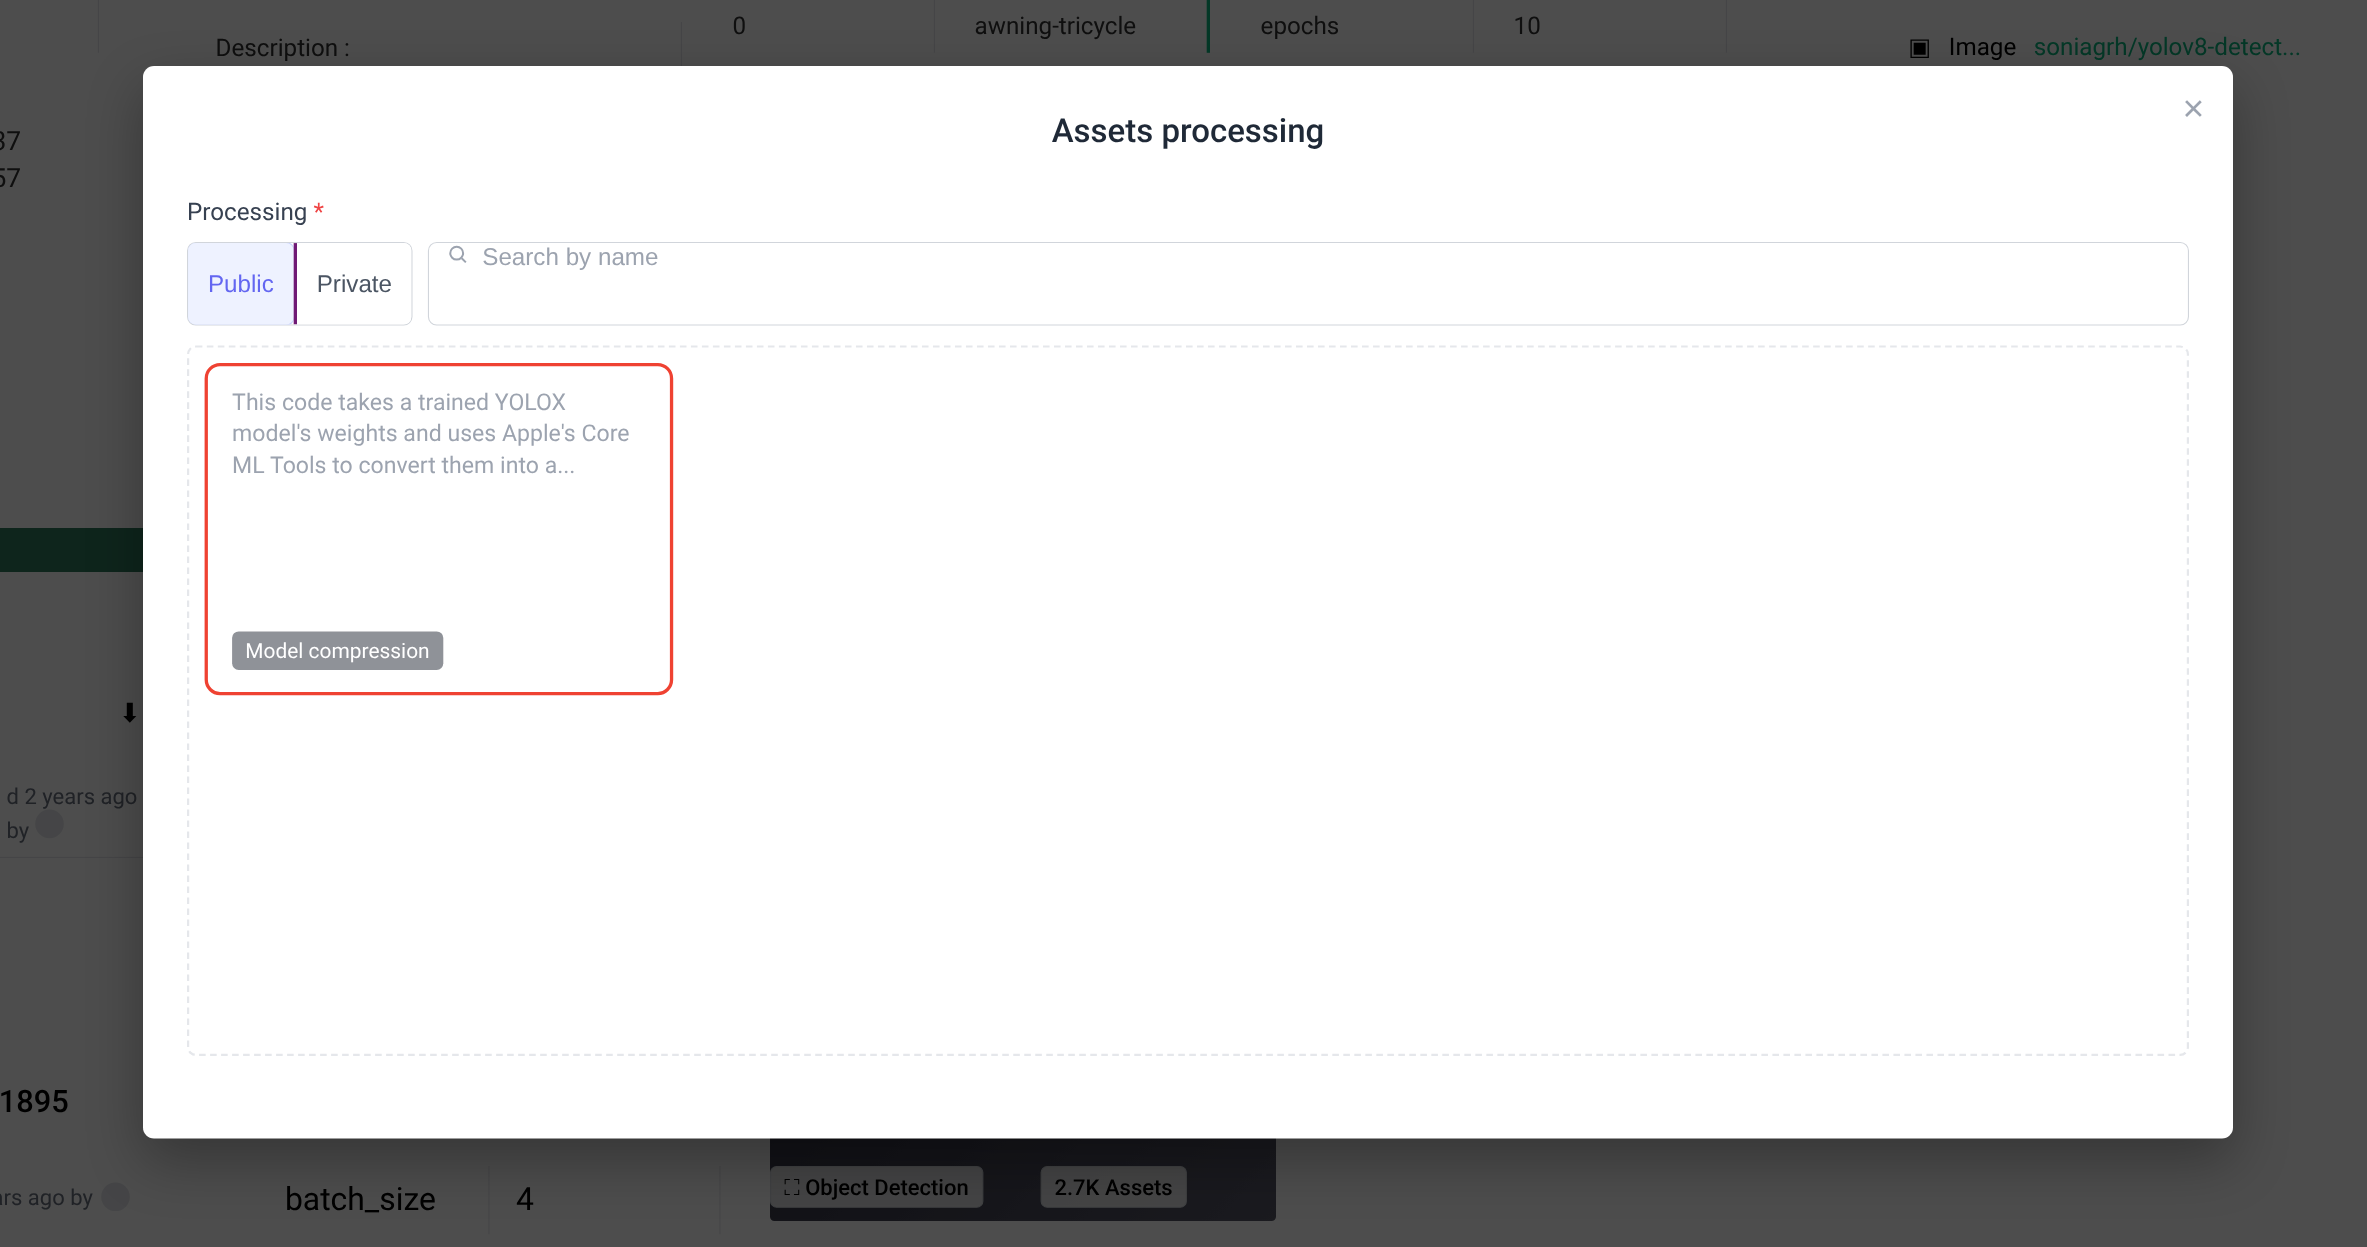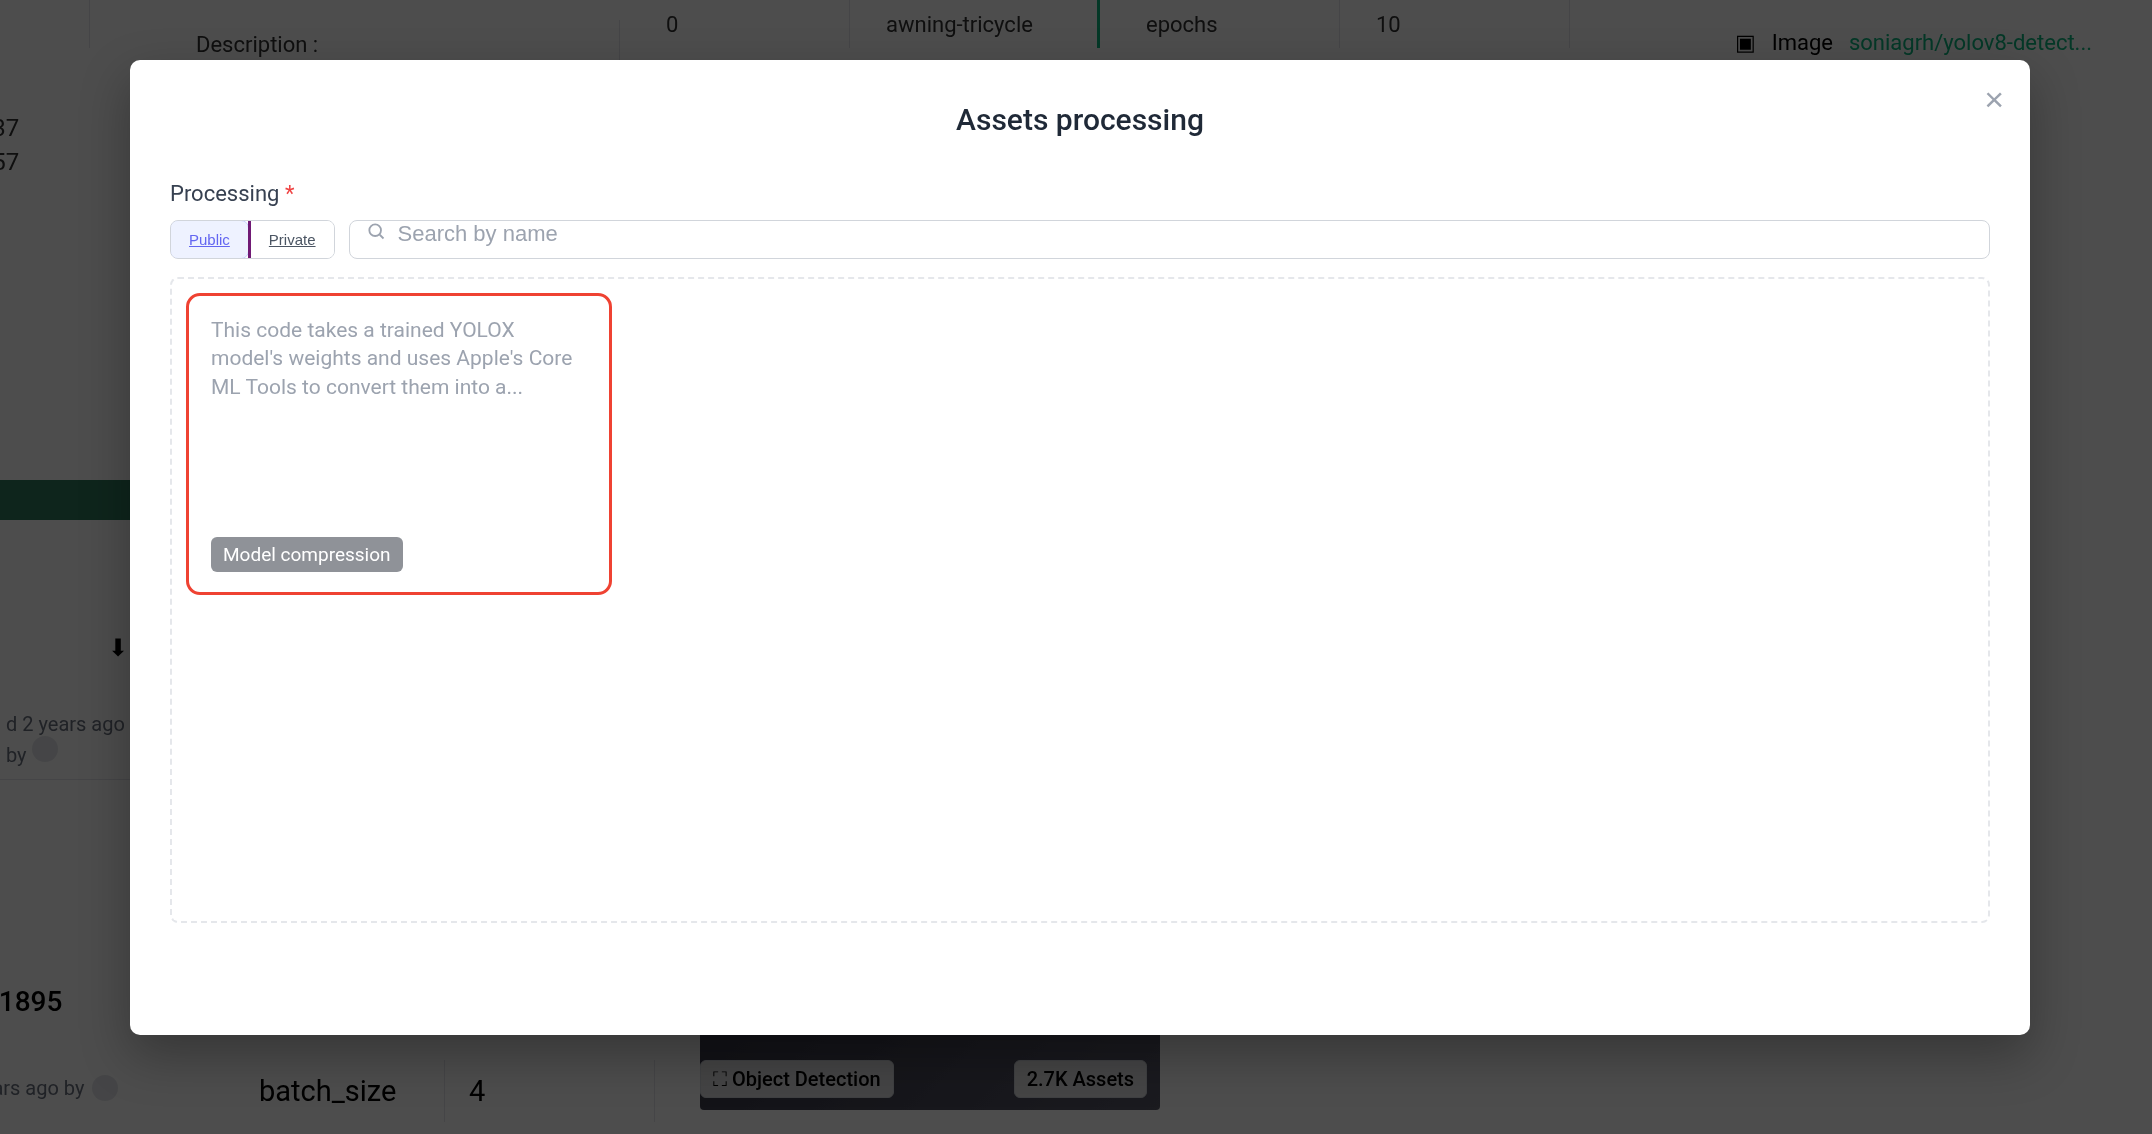--- a/index.html
+++ b/index.html
@@ -105,21 +105,21 @@
 }
 .bg-param-cell {
   padding: 14px 24px;
   border-right: 1px solid #e5e7eb;
 }
 .bg-chips {
   position: absolute;
   left: 700px;
   top: 1060px;
   display:flex;
-  gap: 120px;
+  gap: 52px;
 }
 .bg-chip {
   background: rgba(255,255,255,0.85);
   border:1px solid #d1d5db;
   border-radius: 6px;
   padding: 6px 12px;
   font-size: 20px;
   font-weight: 500;
 }
 .bg-preview {
@@ -178,27 +178,26 @@
   margin-top: 14px;
   align-items: stretch;
 }
 .toggle-group {
   display: inline-flex;
   border: 1px solid #d1d5db;
   border-radius: 8px;
   overflow: hidden;
 }
 .toggle-btn {
-  padding: 10px 18px;
-  font-size: 15px;
+  padding: 24px 18px;
+  font-size: 22px;
   background: #fff;
   border: none;
   cursor: pointer;
   color: #4b5563;
-  text-decoration: underline;
 }
 .toggle-btn.active {
   background: #eef2ff;
   color: #6366f1;
   border: 1px solid #c7d2fe;
   border-radius: 8px;
   margin: -1px;
 }
 .toggle-btn + .toggle-btn { border-left: 3px solid #701a75; }
 .search-wrap {

